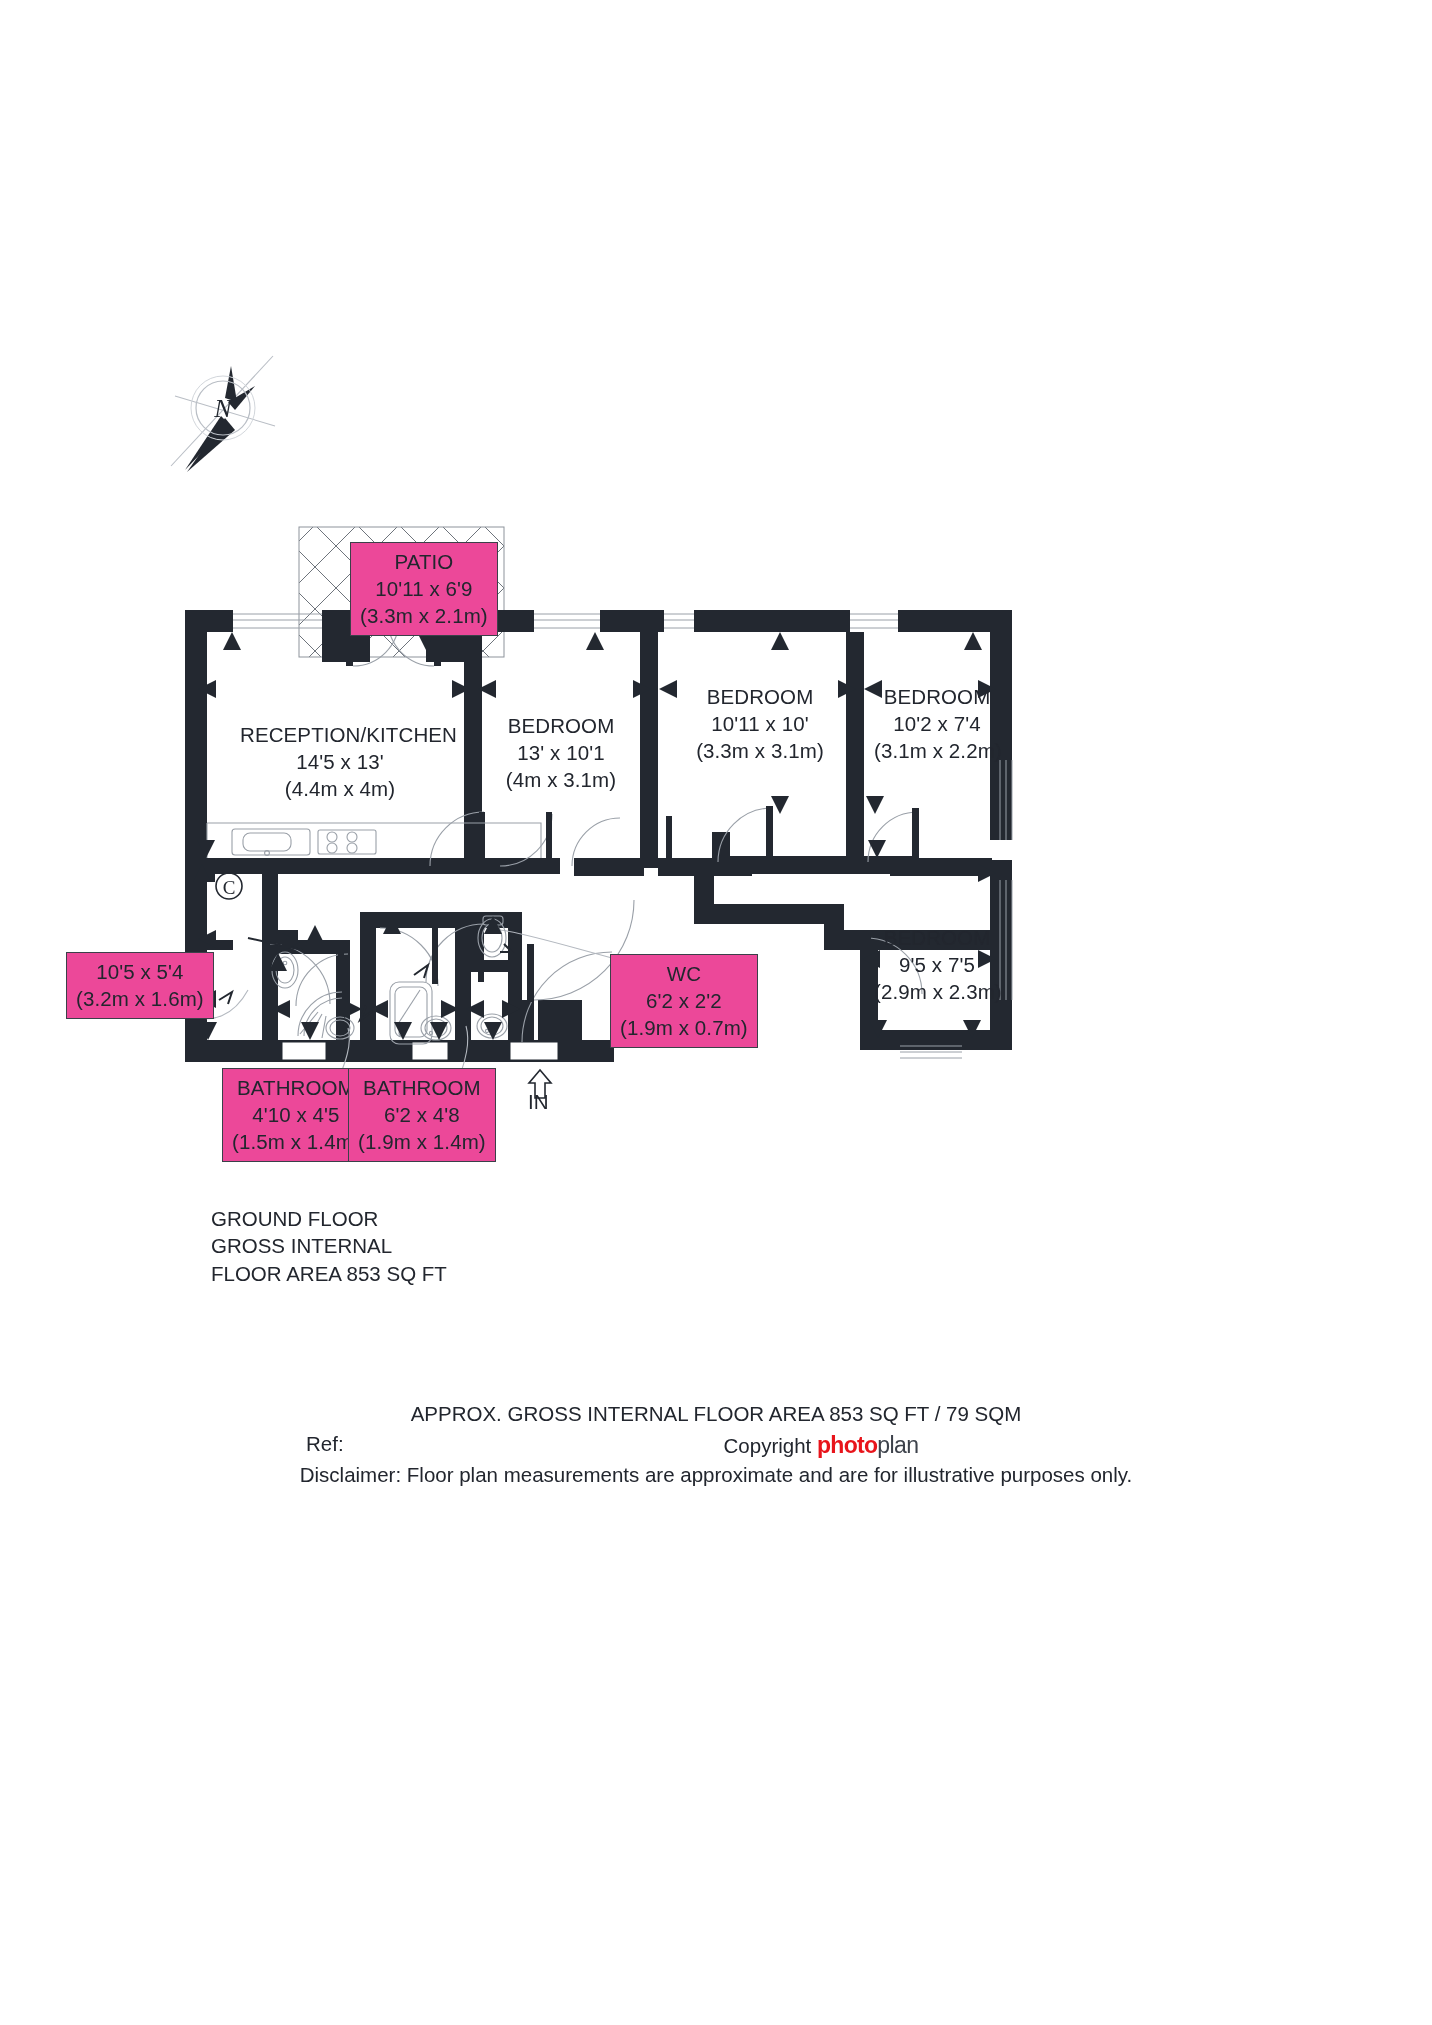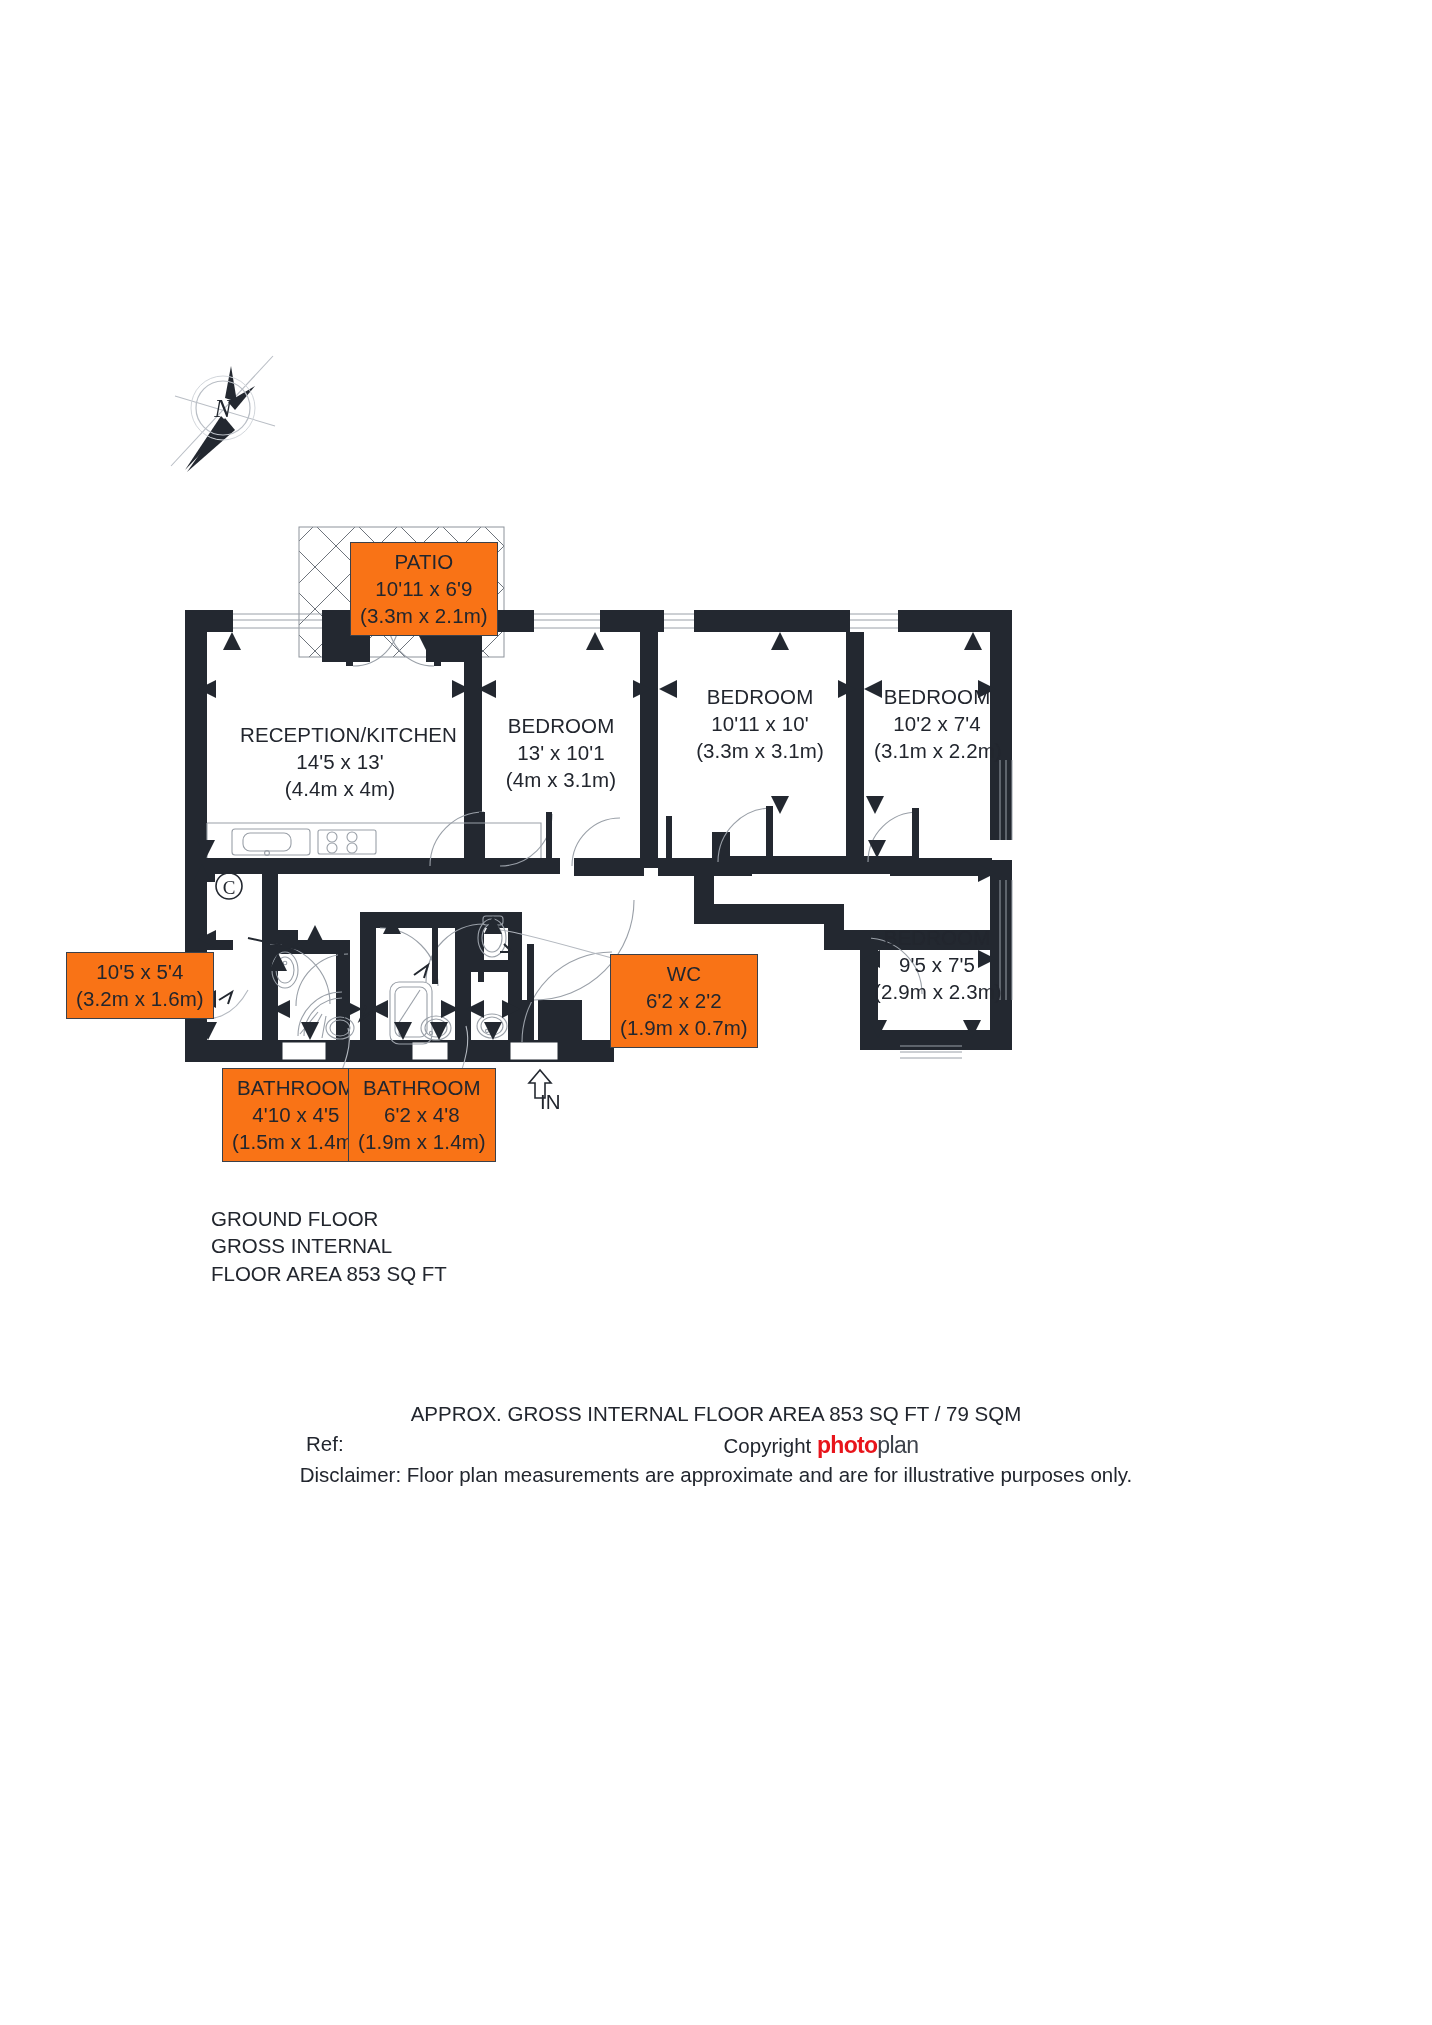--- a/index.html
+++ b/index.html
@@ -36,21 +36,21 @@
     font-size: 20.5px;
     color: #22262e;
     white-space: nowrap;
     letter-spacing: .1px;
   }
   .room-label .rl-name { display: block; }
   .room-label .rl-imp  { display: block; }
   .room-label .rl-met  { display: block; }
 
   .boxed {
-    background: #f97316;
+    background: #ec4899;
     border: 1px solid #3b4049;
     padding: 5px 9px 6px 9px;
   }
 
   .footer-block {
     position: absolute;
     font-size: 20.5px;
     line-height: 1.34;
     color: #22262e;
     white-space: nowrap;
@@ -61,21 +61,20 @@
     left: 0;
     text-align: center;
     font-size: 20.5px;
     color: #22262e;
     line-height: 1.0;
   }
   .in-label {
     position: absolute;
     font-size: 20.5px;
     color: #22262e;
-    margin-left: 12px;
   }
   .logo-photo {
     color: #e8141b;
     font-weight: bold;
     letter-spacing: -0.7px;
     font-size: 23px;
   }
   .logo-plan {
     color: #3d424b;
     letter-spacing: -0.6px;

